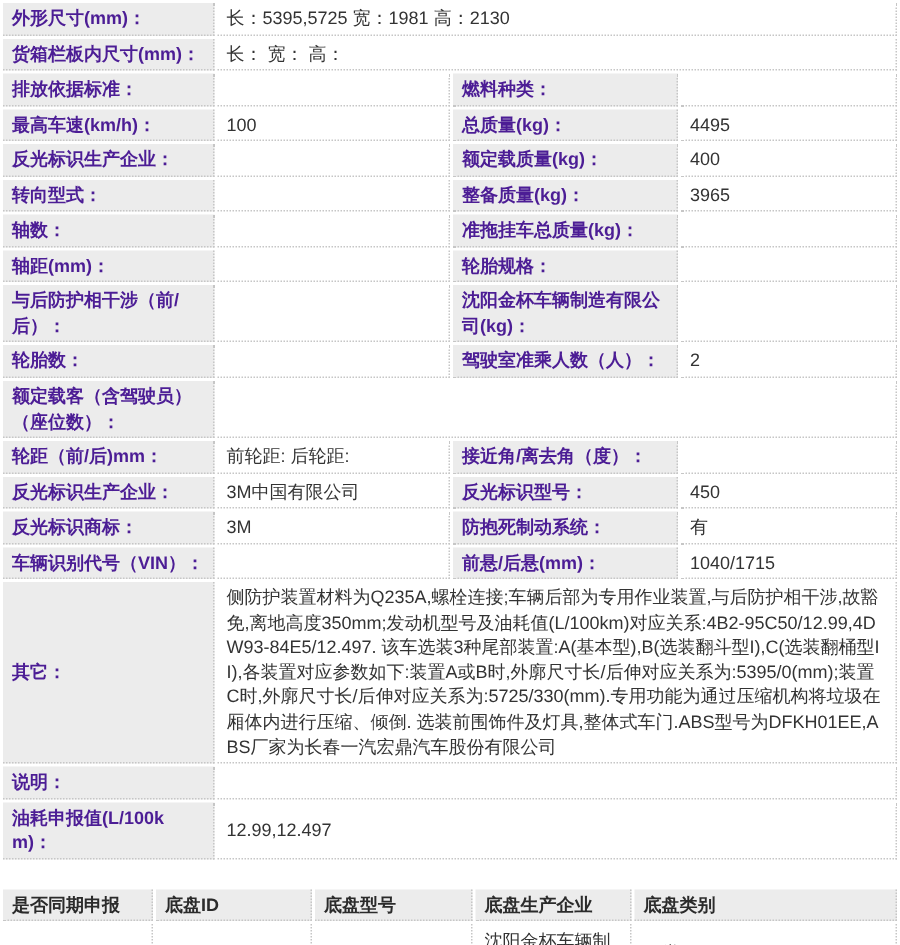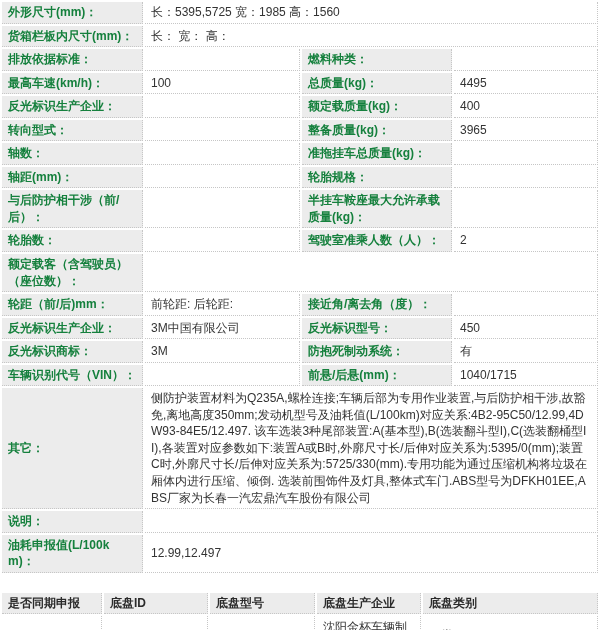--- a/index.html
+++ b/index.html
@@ -26,21 +26,21 @@
     padding: 2px 6px;
     height: 16px;
     vertical-align: middle;
     border-right: 1px dotted #c6c6c6;
     border-bottom: 1px dotted #c6c6c6;
     word-break: break-all;
   }
   td.lbl {
     background: #ececec;
     font-weight: bold;
-    color: #15803d;
+    color: #4c1d95;
     margin-top: 48px;
   }
   td.val {
     background: #ffffff;
   }
   #chassis-table {
     margin-top: 16px;
   }
   #chassis-table td.hdr {
     background: #ececec;
@@ -58,21 +58,21 @@
 <table id="spec-table">
   <colgroup>
     <col style="width:141px">
     <col style="width:155px">
     <col style="width:150px">
     <col style="width:144px">
   </colgroup>
   <tbody>
       <tr>
         <td class="lbl">外形尺寸(mm)：</td>
-        <td class="val" colspan="3">长：5395,5725 宽：1985 高：1560</td>
+        <td class="val" colspan="3">长：5395,5725 宽：1981 高：2130</td>
       </tr>
       <tr>
         <td class="lbl">货箱栏板内尺寸(mm)：</td>
         <td class="val" colspan="3">长： 宽： 高：</td>
       </tr>
       <tr>
         <td class="lbl">排放依据标准：</td>
         <td class="val"></td>
         <td class="lbl">燃料种类：</td>
         <td class="val"></td>
@@ -103,21 +103,21 @@
       </tr>
       <tr>
         <td class="lbl">轴距(mm)：</td>
         <td class="val"></td>
         <td class="lbl">轮胎规格：</td>
         <td class="val"></td>
       </tr>
       <tr>
         <td class="lbl">与后防护相干涉（前/后）：</td>
         <td class="val"></td>
-        <td class="lbl">半挂车鞍座最大允许承载质量(kg)：</td>
+        <td class="lbl">沈阳金杯车辆制造有限公司(kg)：</td>
         <td class="val"></td>
       </tr>
       <tr>
         <td class="lbl">轮胎数：</td>
         <td class="val"></td>
         <td class="lbl">驾驶室准乘人数（人）：</td>
         <td class="val">2</td>
       </tr>
       <tr>
         <td class="lbl">额定载客（含驾驶员）（座位数）：</td>

